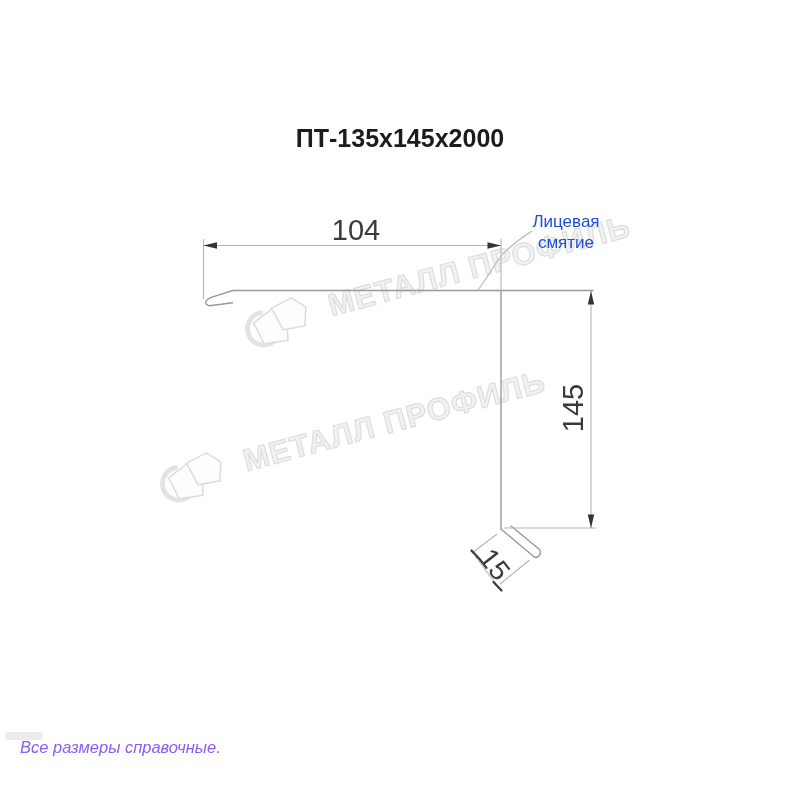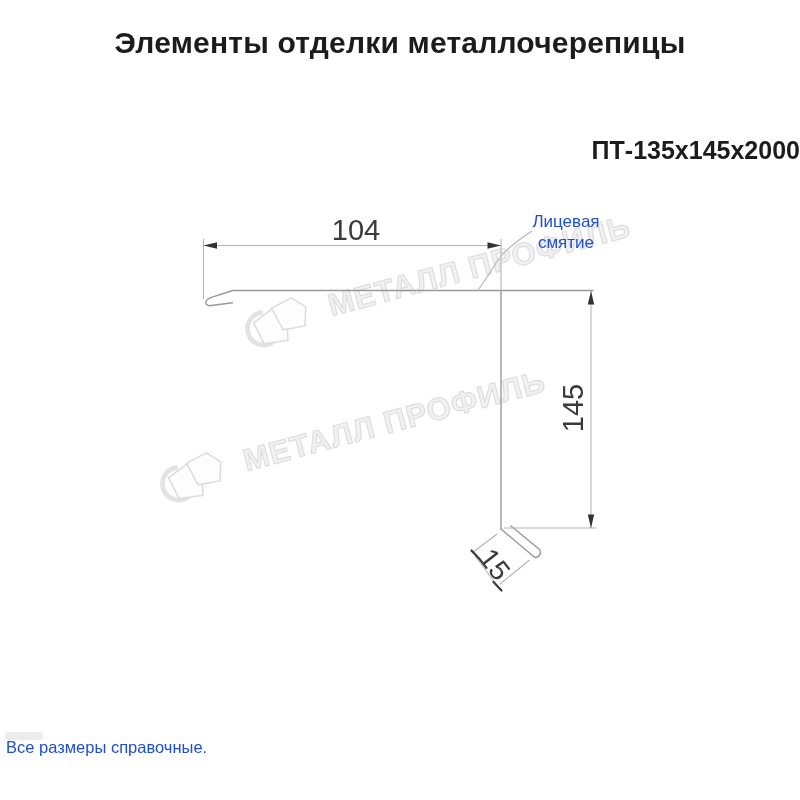--- a/index.html
+++ b/index.html
@@ -4,30 +4,30 @@
 <style>
   html,body{margin:0;padding:0;background:#ffffff;}
   .page{
     position:relative;width:800px;height:800px;background:#ffffff;overflow:hidden;
     font-family:"Liberation Sans", sans-serif;color:#1f1f1f;
   }
   .abs{position:absolute;}
   .center{width:100%;text-align:center;}
   .page-title{top:26px;font-size:30px;font-weight:bold;letter-spacing:.2px;color:#1c1c1c;}
   .product-name{top:99px;font-size:25px;font-weight:bold;color:#1c1c1c;}
-  .product-code{top:136px;font-size:25px;font-weight:bold;color:#1c1c1c;text-align:right;}
+  .product-code{top:124px;font-size:25px;font-weight:bold;color:#1c1c1c;}
   .dim-label{font-size:29px;color:#3a3a3a;text-align:center;z-index:3;}
   .dim-135{left:316px;top:214px;width:80px;}
   .dim-145{left:532px;top:393px;width:80px;height:30px;transform:rotate(-90deg);}
   .dim-15{left:475px;top:549px;width:40px;height:30px;font-size:28px;transform:rotate(52deg);}
   .face-side{
     left:516px;top:211px;width:100px;text-align:center;
     font-size:17px;line-height:21px;color:#1d4ed8;z-index:3;
   }
-  .footer-note{left:6px;font-size:16.5px;color:#1d4ed8;z-index:3;}
+  .footer-note{left:20px;font-size:16.5px;color:#8b5cf6;z-index:3;font-style:italic;}
   .footer-1{top:738px;}
   .footer-2{top:759px;}
   .drawing-svg{left:0;top:0;z-index:2;}
   .watermark{
     display:flex;align-items:center;gap:8px;z-index:1;
     transform-origin:left center;transform:rotate(-15deg);
     pointer-events:none;
   }
   .wm-1{left:238px;top:300px;height:62px;}
   .wm-2{left:153px;top:455px;height:62px;}
@@ -52,21 +52,20 @@
   </div>
   <div class="abs watermark wm-2">
     <svg width="86" height="62" viewBox="0 0 90 64">
       <path d="M30,20 A17,17 0 1 0 34,52" fill="none" stroke="#e3e3e3" stroke-width="5"></path>
       <path d="M18,28 L40,19 L53,32 L48,55 L23,52 Z" fill="#fdfdfd" stroke="#dcdcdc" stroke-width="1.6"></path>
       <path d="M40,18 L63,13 L75,26 L69,45 L46,43 Z" fill="#fdfdfd" stroke="#dcdcdc" stroke-width="1.6"></path>
     </svg>
     <span class="wm-text">МЕТАЛЛ ПРОФИЛЬ</span>
   </div>
 
-  <div class="abs center page-title">Элементы отделки металлочерепицы</div>
   <div class="abs center product-code">ПТ-135х145х2000</div>
 
   <svg class="abs drawing-svg" width="800" height="800" viewBox="0 0 800 800">
     <g stroke="#999999" stroke-width="1.4" fill="none" stroke-linecap="round">
 
       <path d="M233,290.5 H593"></path>
 
       <path d="M233,290.5 L212,297.2 C205,299.7 203.5,304.5 209.5,305.8 L232.5,302.8"></path>
 
       <path d="M501,291 V529"></path>

